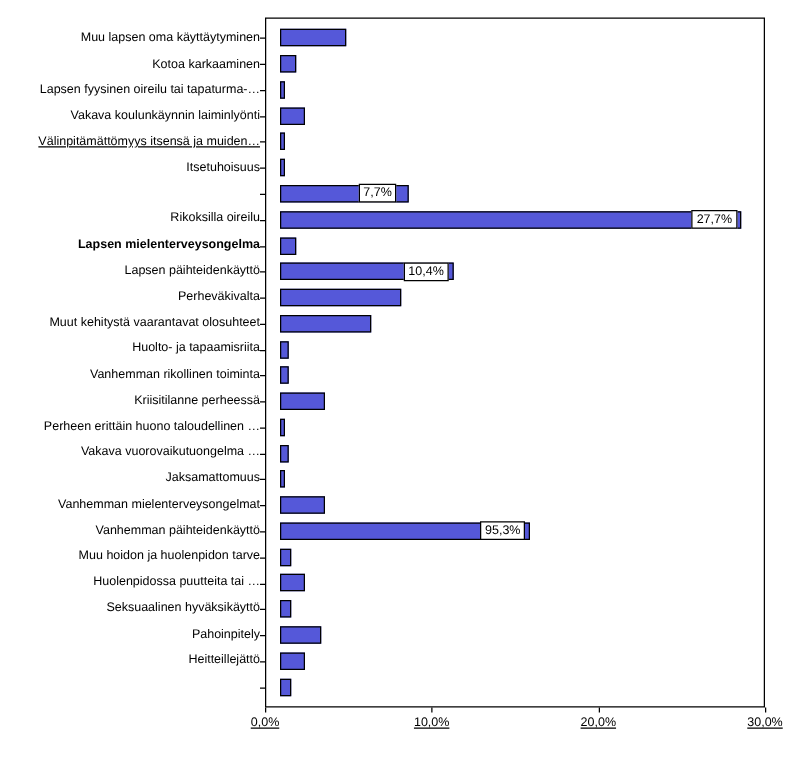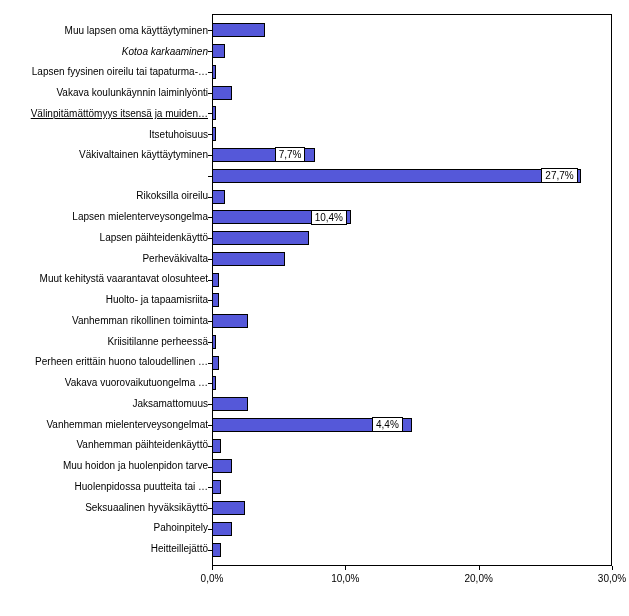--- a/index.html
+++ b/index.html
@@ -24,20 +24,21 @@
     width: 400px;
     height: 552px;
     border: 1px solid #000;
   }
   .bars-area {
     position: absolute;
     left: 212px;
     top: 20px;
     width: 400px;
     height: 540px;
+    padding-left: 12px;
   }
   .row {
     position: relative;
     height: 22px;
     display: flex;
     align-items: center;
   }
   .bar {
     position: absolute;
     left: 0;
@@ -83,44 +84,44 @@
     background: #000;
     top: 566px;
   }
   .x-label {
     position: absolute;
     font-size: 10px;
     color: #000;
     top: 573px;
     transform: translateX(-50%);
     white-space: nowrap;
+    text-decoration: underline;
   }
   .y-tick {
     position: absolute;
     width: 4px;
     height: 1px;
     background: #000;
     left: 208px;
   }
 </style>
 </head>
 <body>
 
 <div class="chart-container">
   <div class="plot-area"></div>
   <div class="y-labels" id="y-labels">
       <div class="y-label" style="height: 20.7692px;">Muu lapsen oma käyttäytyminen</div>
-      <div class="y-label" style="height: 20.7692px; font-style: italic;">Kotoa karkaaminen</div>
+      <div class="y-label" style="height: 20.7692px;">Kotoa karkaaminen</div>
       <div class="y-label" style="height: 20.7692px;">Lapsen fyysinen oireilu tai tapaturma-…</div>
       <div class="y-label" style="height: 20.7692px;">Vakava koulunkäynnin laiminlyönti</div>
       <div class="y-label" style="height: 20.7692px; text-decoration: underline;">Välinpitämättömyys itsensä ja muiden…</div>
       <div class="y-label" style="height: 20.7692px;">Itsetuhoisuus</div>
-      <div class="y-label" style="height: 20.7692px;">Väkivaltainen käyttäytyminen</div>
       <div class="y-label" style="height: 20.7692px; margin-top: 20px;">Rikoksilla oireilu</div>
-      <div class="y-label" style="height: 20.7692px;">Lapsen mielenterveysongelma</div>
+      <div class="y-label" style="height: 20.7692px; font-weight: bold;">Lapsen mielenterveysongelma</div>
       <div class="y-label" style="height: 20.7692px; text-align: center;">Lapsen päihteidenkäyttö</div>
       <div class="y-label" style="height: 20.7692px;">Perheväkivalta</div>
       <div class="y-label" style="height: 20.7692px;">Muut kehitystä vaarantavat olosuhteet</div>
       <div class="y-label" style="height: 20.7692px;">Huolto- ja tapaamisriita</div>
       <div class="y-label" style="height: 20.7692px;">Vanhemman rikollinen toiminta</div>
       <div class="y-label" style="height: 20.7692px; text-align: right;">Kriisitilanne perheessä</div>
       <div class="y-label" style="height: 20.7692px;">Perheen erittäin huono taloudellinen …</div>
       <div class="y-label" style="height: 20.7692px;">Vakava vuorovaikutuongelma …</div>
       <div class="y-label" style="height: 20.7692px;">Jaksamattomuus</div>
       <div class="y-label" style="height: 20.7692px;">Vanhemman mielenterveysongelmat</div>
@@ -187,21 +188,21 @@
         <div class="bar" style="width: 6.66667px; top: 3.38462px;"></div>
       </div>
       <div class="row" style="height: 20.7692px;">
         <div class="bar" style="width: 4px; top: 3.38462px;"></div>
       </div>
       <div class="row" style="height: 20.7692px;">
         <div class="bar" style="width: 36px; top: 3.38462px;"></div>
       </div>
       <div class="row" style="height: 20.7692px;">
         <div class="bar" style="width: 200px; top: 3.38462px;"></div>
-        <div class="bar-label" style="left: 160px; top: 2.88462px;">4,4%</div>
+        <div class="bar-label" style="left: 160px; top: 2.88462px;">95,3%</div>
       </div>
       <div class="row" style="height: 20.7692px;">
         <div class="bar" style="width: 9.33333px; top: 3.38462px;"></div>
       </div>
       <div class="row" style="height: 20.7692px;">
         <div class="bar" style="width: 20px; top: 3.38462px;"></div>
       </div>
       <div class="row" style="height: 20.7692px;">
         <div class="bar" style="width: 9.33333px; top: 3.38462px;"></div>
       </div>

